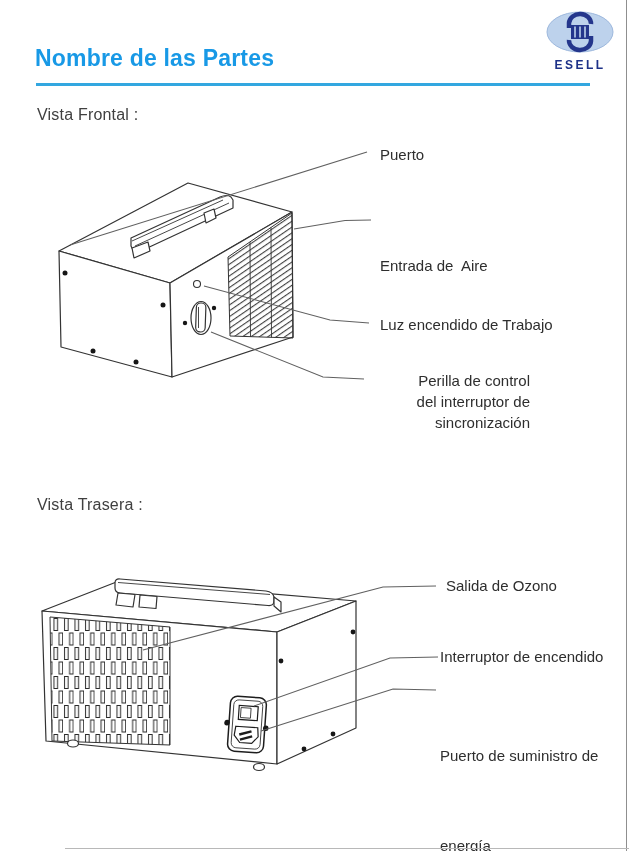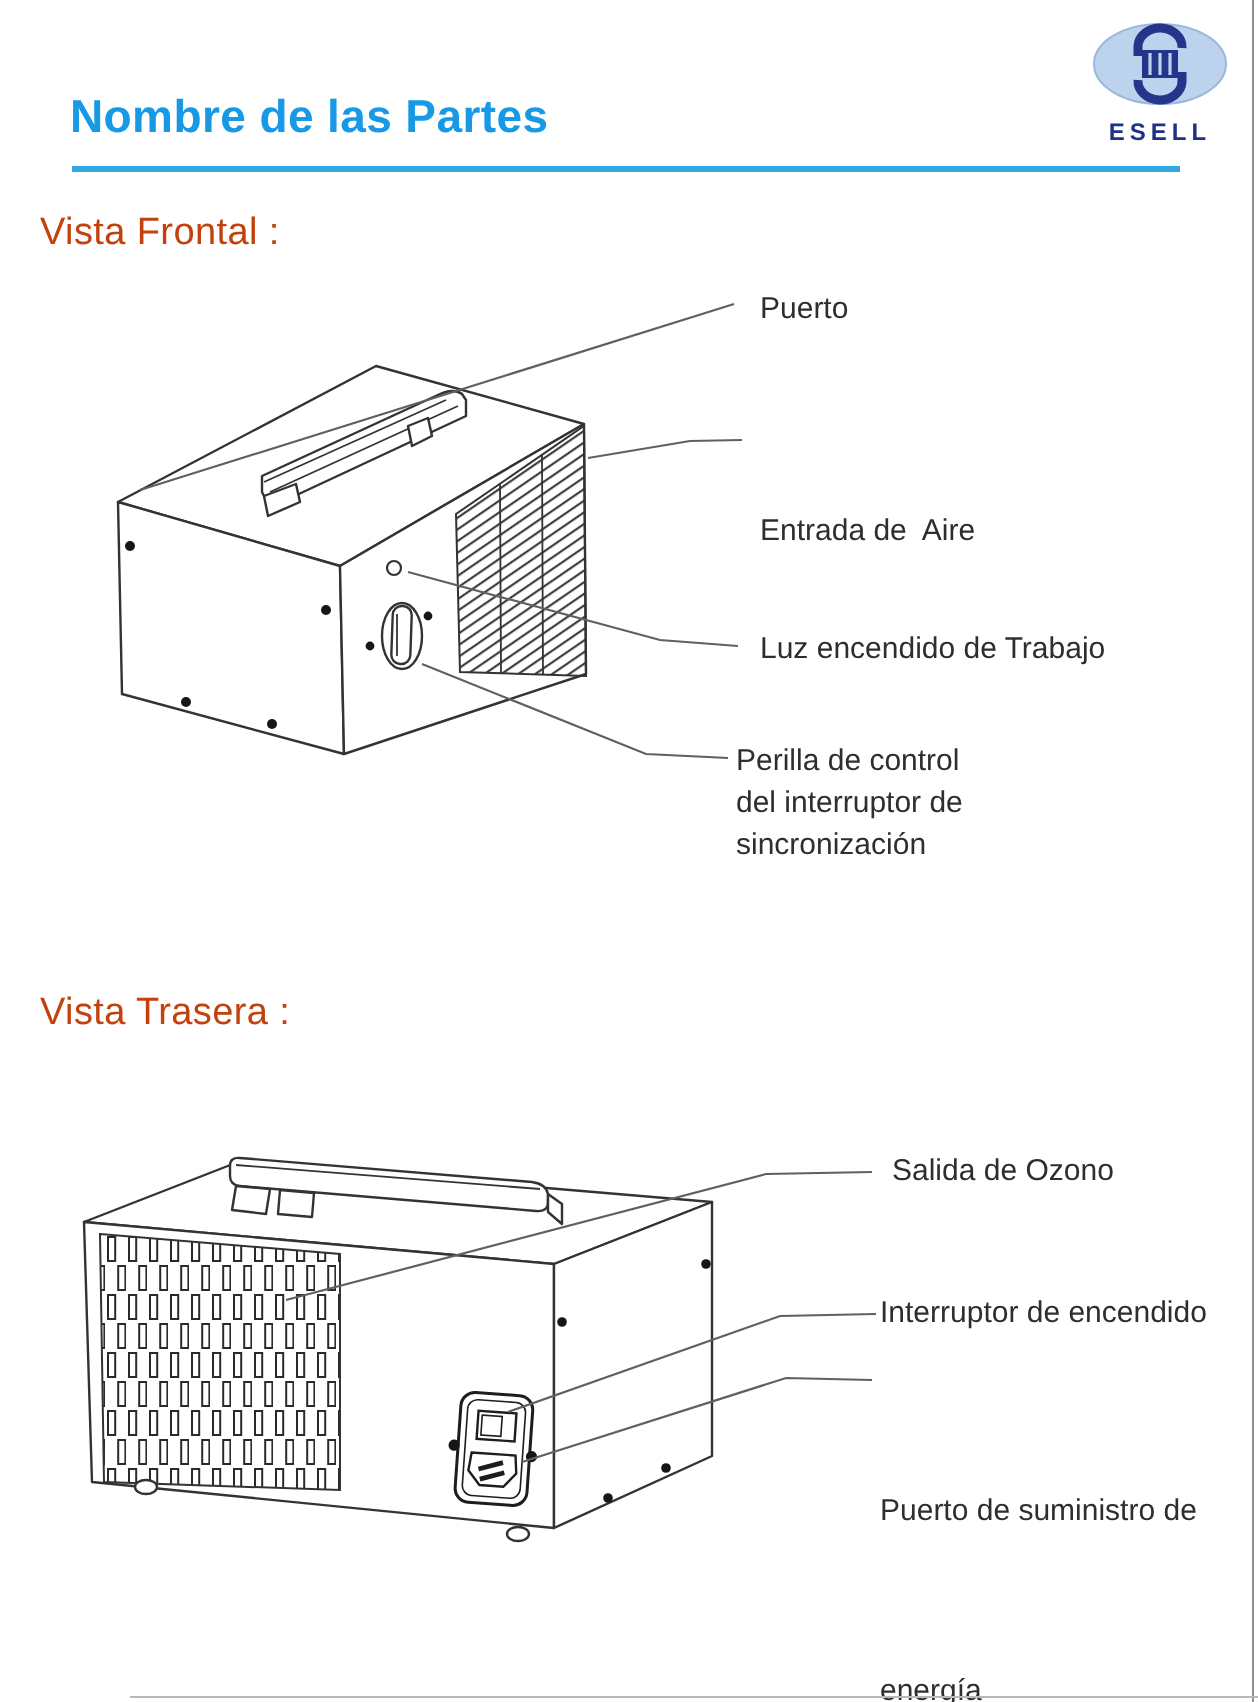--- a/index.html
+++ b/index.html
@@ -14,34 +14,34 @@
   .title-rule{
     position:absolute;left:36px;top:83px;width:554px;height:3px;
     background:#33a7e0;
   }
   .logo{position:absolute;left:545px;top:11px;width:70px;text-align:center;}
   .logo-text{
     margin-top:1px;font-size:12px;font-weight:bold;color:#1d3188;
     letter-spacing:2.5px;text-align:center;
   }
   .section-heading{
-    position:absolute;left:20px;font-size:19px;color:#c2410c;letter-spacing:0.2px;
+    position:absolute;left:37px;font-size:16px;color:#404040;letter-spacing:0.2px;
   }
   .h-front{top:106px;}
   .h-back{top:496px;text-align:right;}
   .illus{position:absolute;left:0;}
   .illus-front{top:130px;}
   .illus-back{top:530px;}
   .part-label{
     position:absolute;font-size:15px;color:#2e2e2e;white-space:pre;line-height:17px;
   }
   .lbl-mango{left:380px;top:146px;}
   .lbl-entrada{left:380px;top:212px;margin-top:45px;}
   .lbl-luz{left:380px;top:316px;}
-  .lbl-perilla{left:368px;top:370px;width:162px;text-align:left;line-height:21px;white-space:normal;}
+  .lbl-perilla{left:368px;top:370px;width:162px;text-align:right;line-height:21px;white-space:normal;}
   .lbl-perilla span{display:block;}
   .lbl-salida{left:446px;top:577px;}
   .lbl-interruptor{left:440px;top:648px;}
   .lbl-puerto{left:440px;top:681px;line-height:30px;}
   .lbl-puerto span{display:block;}
   .right-edge{position:absolute;left:626px;top:0;width:1px;height:851px;background:#8f8f8f;}
   .bottom-edge{position:absolute;left:65px;top:848px;width:564px;height:1px;background:#b8b8b8;}
   svg .outline{fill:#ffffff;stroke:#333333;stroke-width:1.2;stroke-linejoin:round;}
   svg .thin{fill:none;stroke:#333333;stroke-width:0.9;stroke-linejoin:round;}
   svg .leader{fill:none;stroke:#606060;stroke-width:1.1;}

